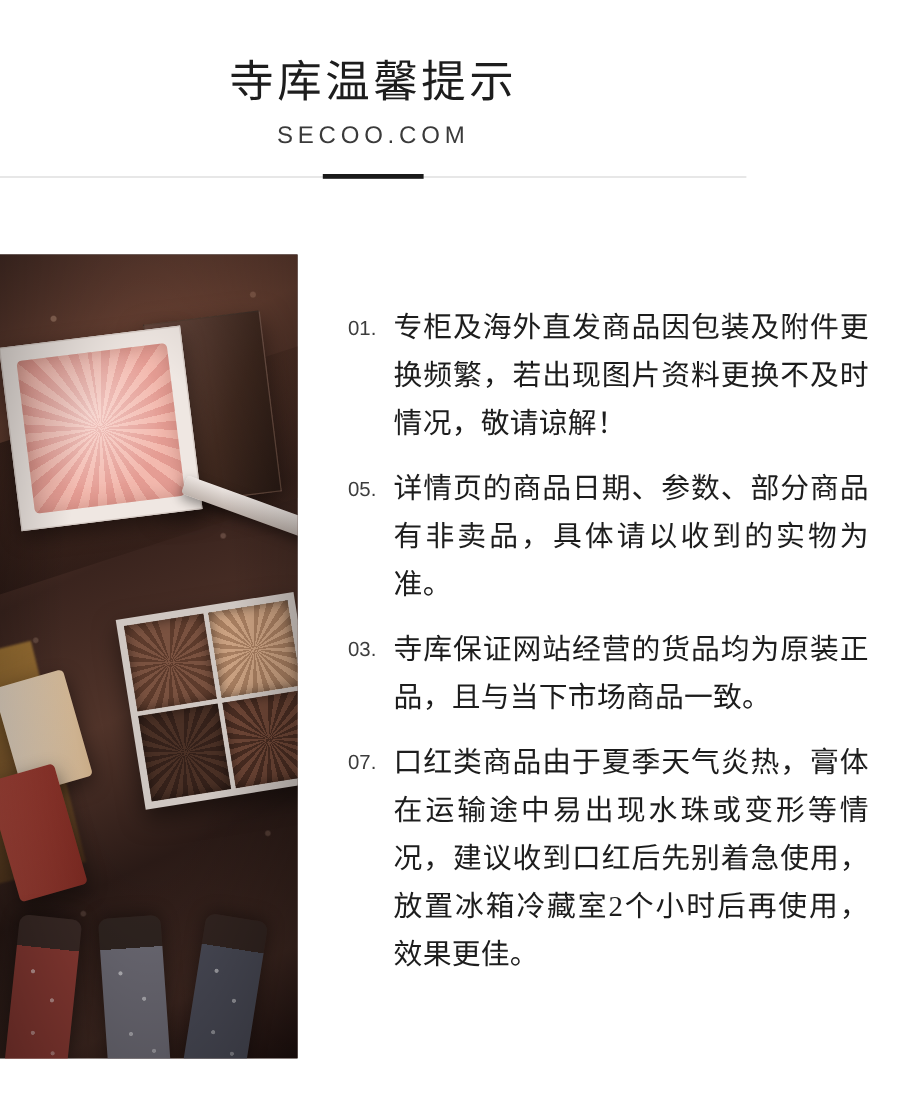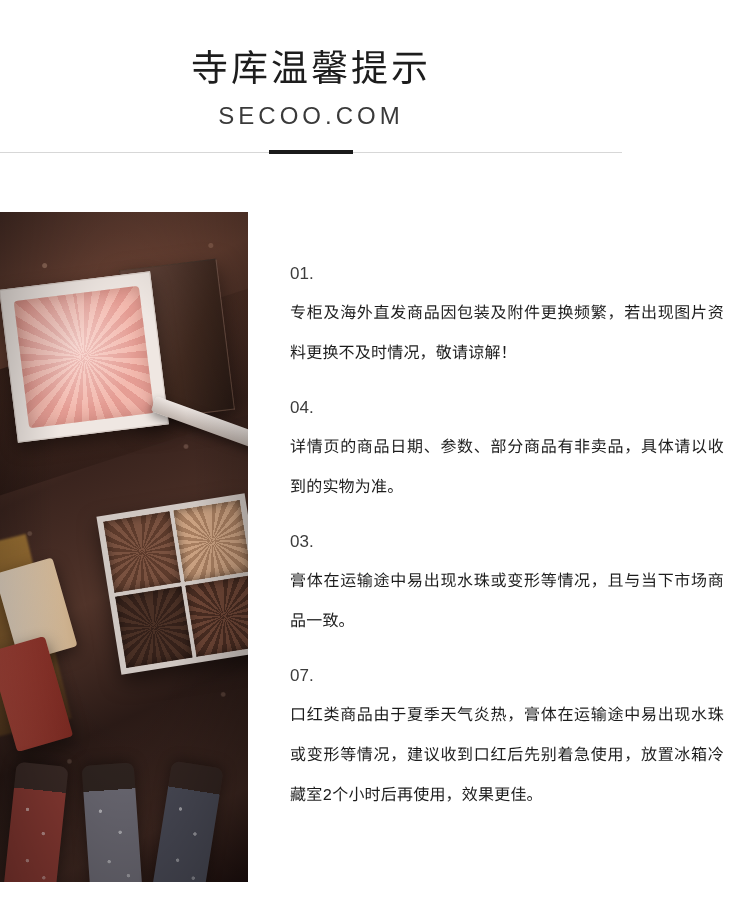--- a/index.html
+++ b/index.html
@@ -31,21 +31,21 @@
   .header-title {
     font-size: 37px;
     letter-spacing: 3px;
     color: #1d1d1d;
     font-weight: 400;
     line-height: 1.25;
     font-family: "Liberation Sans", "DejaVu Sans", sans-serif;
   }
   .header-sub {
     margin-top: 10px;
-    font-size: 24px;
+    font-size: 20px;
     letter-spacing: 4px;
     color: #3a3a3a;
     font-weight: 400;
   }
   .header-rule-wrap {
     margin-top: 20px;
     position: relative;
     height: 5px;
   }
   .header-rule {
@@ -250,40 +250,40 @@
   }
 
   
   .notes {
     flex: 1 1 auto;
     padding: 42px 26px 0 42px;
     box-sizing: border-box;
   }
   .note-item {
     display: flex;
-    flex-direction: column;
+    flex-direction: row;
     align-items: flex-start;
     margin-bottom: 14px;
   }
   .note-index {
     flex: 0 0 auto;
     width: 38px;
     font-size: 17px;
     color: #3c3c3c;
     line-height: 40px;
     font-family: "Liberation Sans", "DejaVu Sans", sans-serif;
   }
   .note-text {
     flex: 1 1 auto;
-    font-size: 16px;
+    font-size: 24px;
     line-height: 40px;
     color: #1d1d1d;
     letter-spacing: 0.2px;
     text-align: justify;
-    font-family: Liberation Mono, monospace;
+    font-family: Liberation Serif, serif;
   }
 </style>
 </head>
 <body>
 
 <div class="page">
 
   <div class="header">
     <div class="header-title">寺库温馨提示</div>
     <div class="header-sub">SECOO.COM</div>
@@ -331,27 +331,27 @@
     </div>
 
     <div class="notes">
 
       <div class="note-item">
         <div class="note-index">01.</div>
         <div class="note-text">专柜及海外直发商品因包装及附件更换频繁，若出现图片资料更换不及时情况，敬请谅解！</div>
       </div>
 
       <div class="note-item">
-        <div class="note-index">04.</div>
+        <div class="note-index">05.</div>
         <div class="note-text">详情页的商品日期、参数、部分商品有非卖品，具体请以收到的实物为准。</div>
       </div>
 
       <div class="note-item">
         <div class="note-index">03.</div>
-        <div class="note-text">膏体在运输途中易出现水珠或变形等情况，且与当下市场商品一致。</div>
+        <div class="note-text">寺库保证网站经营的货品均为原装正品，且与当下市场商品一致。</div>
       </div>
 
 
       <div class="note-item">
         <div class="note-index">07.</div>
         <div class="note-text">口红类商品由于夏季天气炎热，膏体在运输途中易出现水珠或变形等情况，建议收到口红后先别着急使用，放置冰箱冷藏室2个小时后再使用，效果更佳。</div>
       </div>
 
     </div>
   </div>

